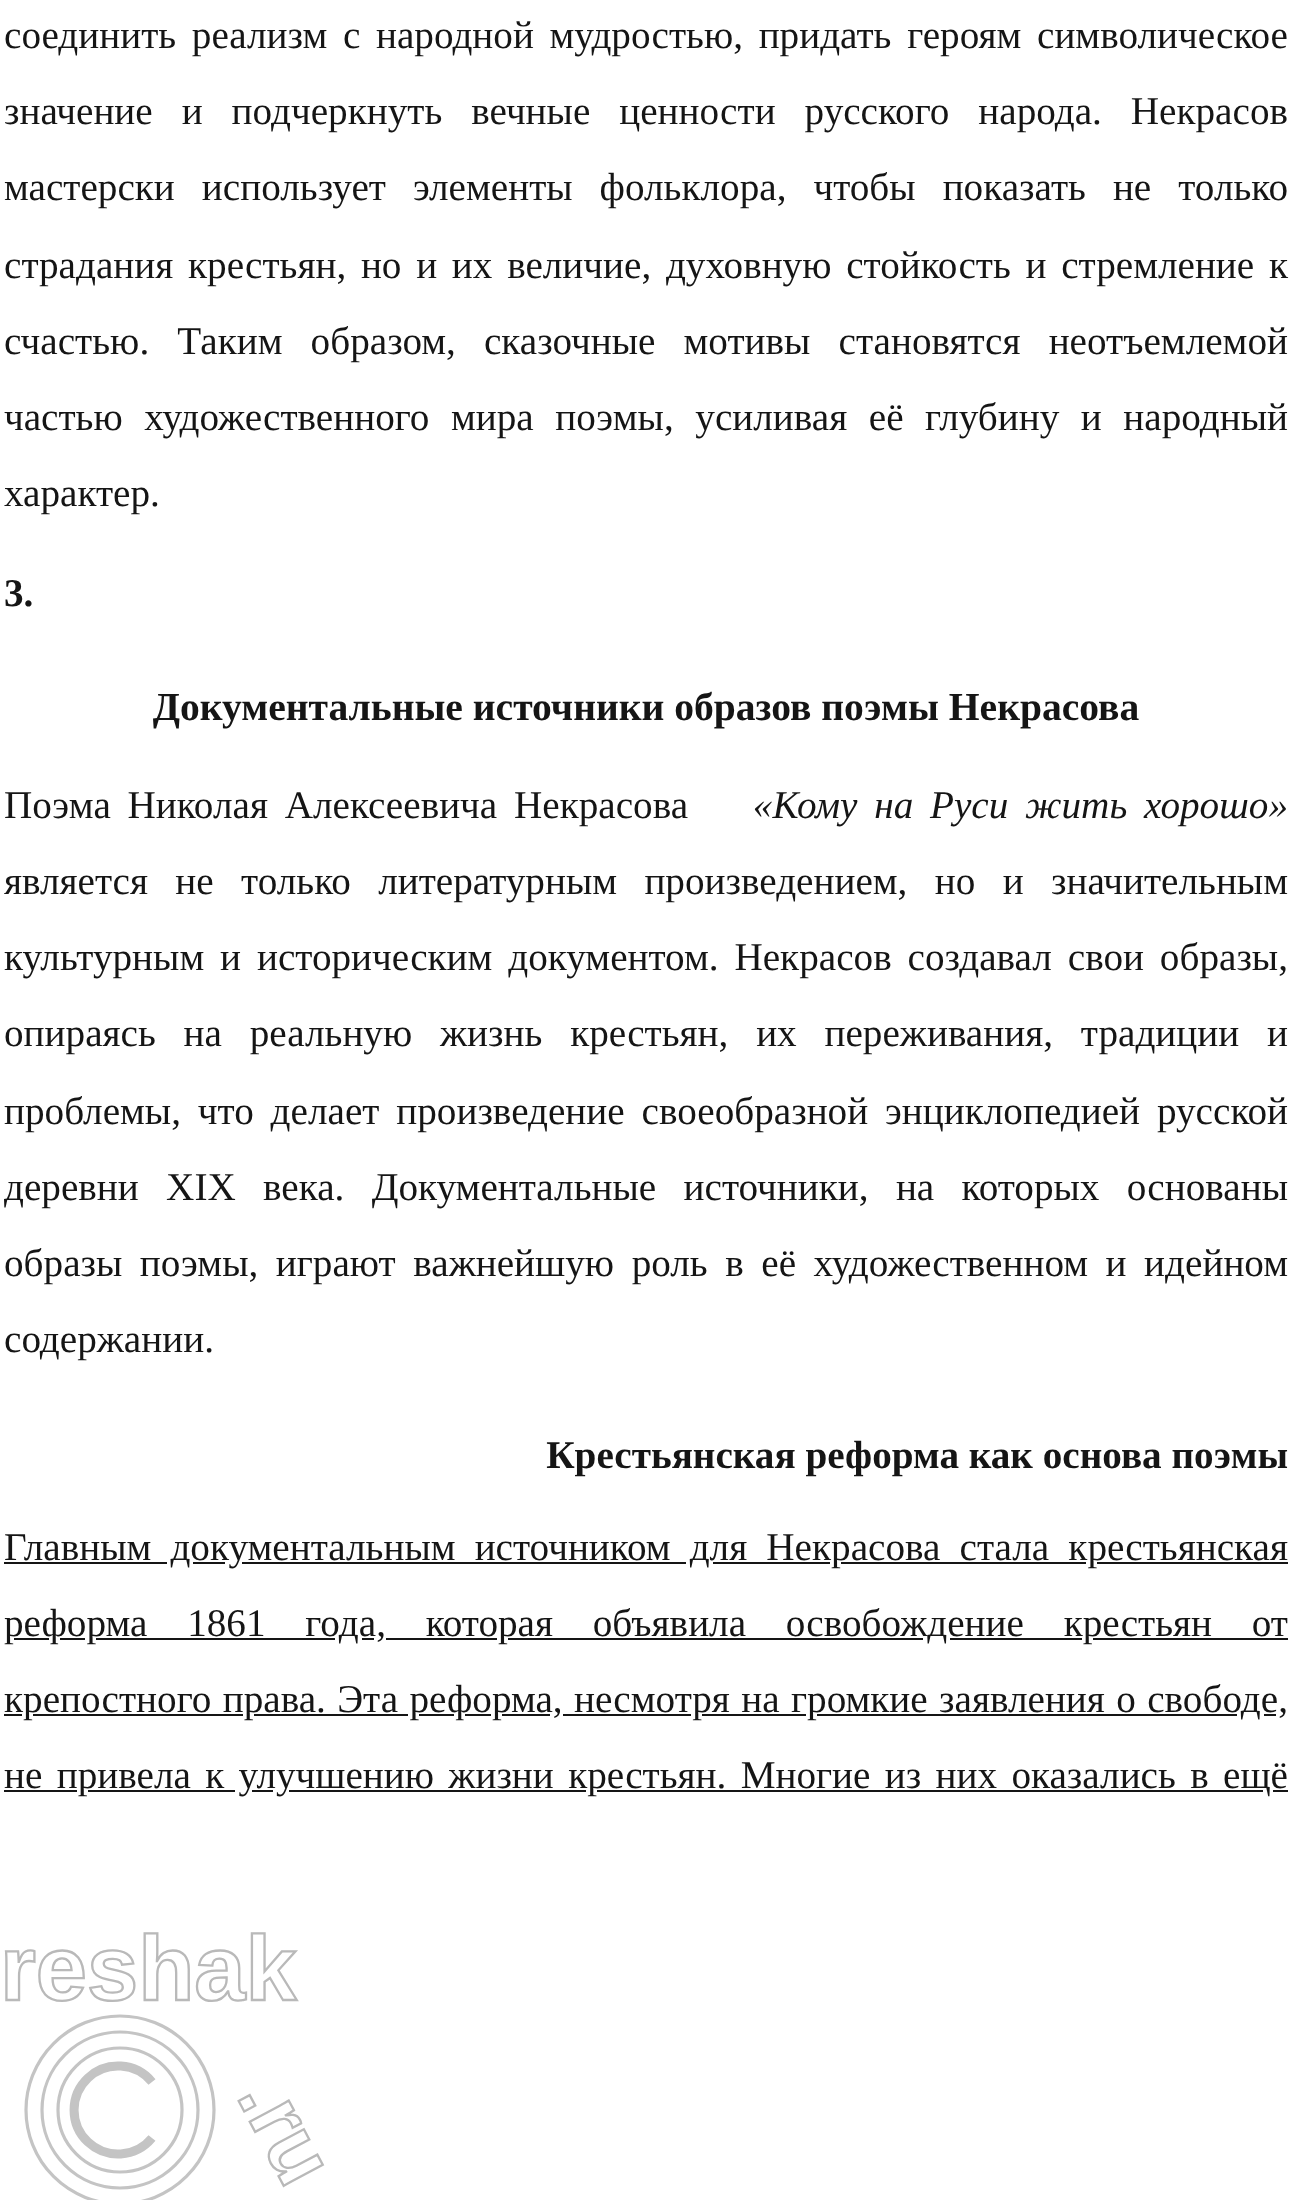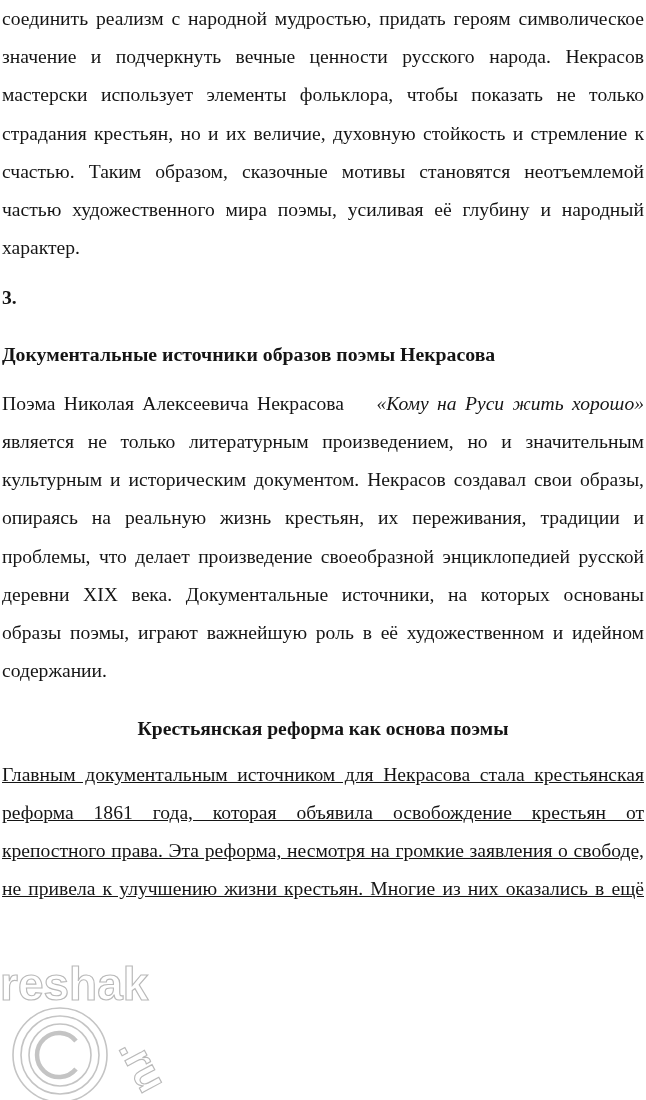--- a/index.html
+++ b/index.html
@@ -63,30 +63,30 @@
     line-height: 38.2px;
     font-weight: bold;
     text-align: left;
   }
 
   .heading-center {
     margin: 0;
     font-size: 19.8px;
     line-height: 38.2px;
     font-weight: bold;
-    text-align: left;
+    text-align: center;
     letter-spacing: 0px;
   }
 
   .heading-left {
     margin: 0;
     font-size: 19.6px;
     line-height: 38.2px;
     font-weight: bold;
-    text-align: center;
+    text-align: right;
   }
 
   .sp-num      { margin-top: 12px; }
   .sp-h-center { margin-top: 17px; }
   .sp-after-h  { margin-top: 12px; }
   .sp-h-left   { margin-top: 20px; }
   .sp-after-hl { margin-top: 7px; text-decoration: underline; }
 
   
   .watermark {

